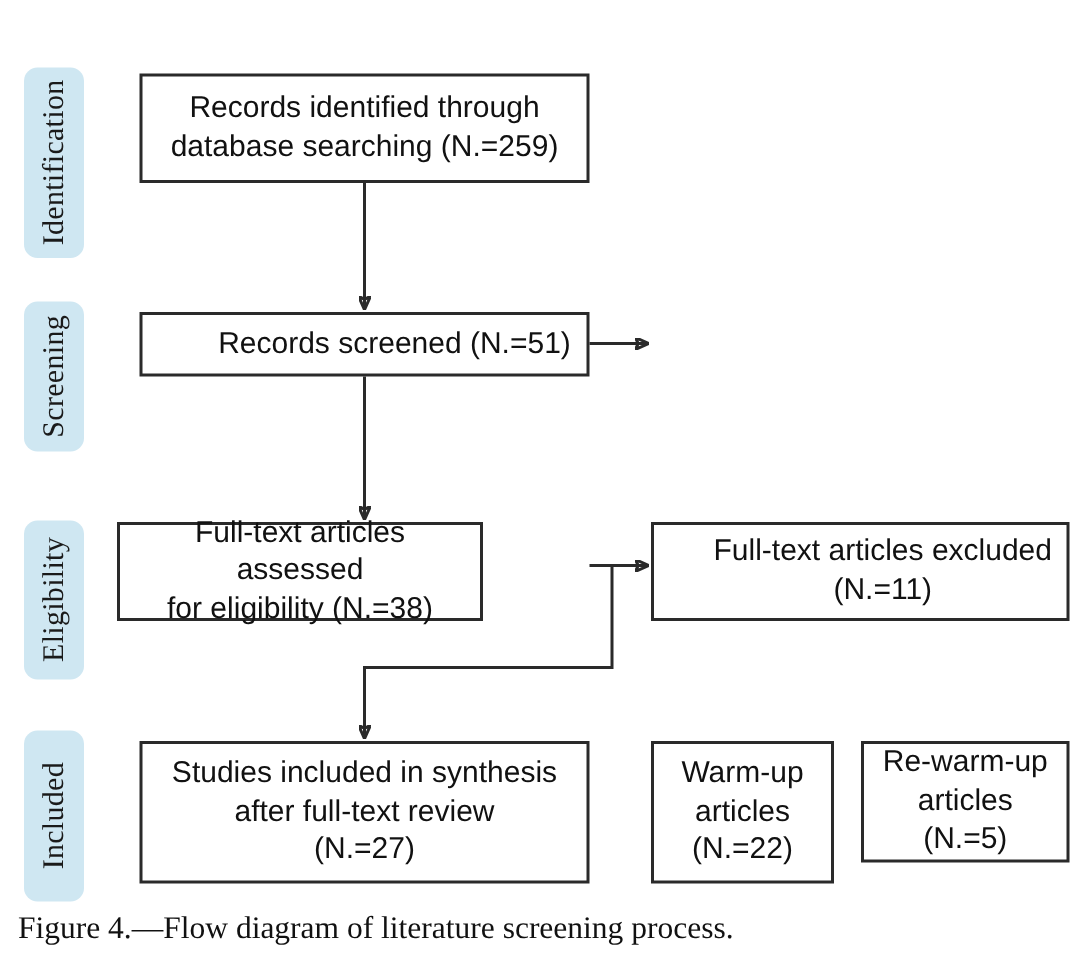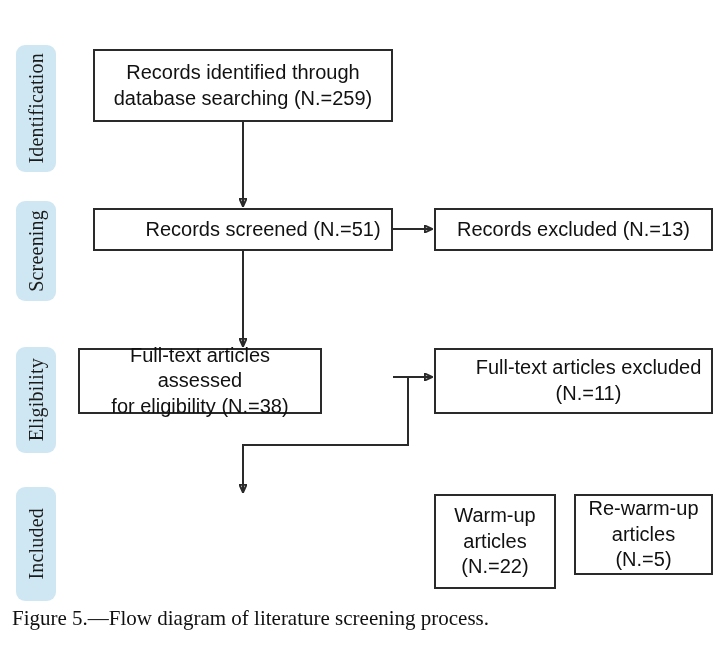--- a/index.html
+++ b/index.html
@@ -131,34 +131,36 @@
 
   <div class="flow-box" id="box-identified">
     <span class="flow-box-text">Records identified through
 database searching (N.=259)</span>
   </div>
 
   <div class="flow-box" id="box-screened">
     <span class="flow-box-text">Records screened (N.=51)</span>
   </div>
 
-  <div class="flow-box" id="box-excluded-screen">
-    <span class="flow-box-text">Records excluded (N.=13)</span>
-  </div>
 
   <div class="flow-box" id="box-fulltext">
     <span class="flow-box-text">Full-text articles assessed
 for eligibility (N.=38)</span>
   </div>
 
   <div class="flow-box" id="box-excluded-full">
     <span class="flow-box-text">Full-text articles excluded
 (N.=11)</span>
   </div>
 
+  <div class="flow-box" id="box-included">
+    <span class="flow-box-text">Studies included in synthesis
+after full-text review
+(N.=27)</span>
+  </div>
 
   <div class="flow-box" id="box-warmup">
     <span class="flow-box-text">Warm-up
 articles
 (N.=22)</span>
   </div>
 
   <div class="flow-box" id="box-rewarmup">
     <span class="flow-box-text">Re-warm-up
 articles
@@ -176,15 +178,15 @@
 
     <line x1="393" y1="229" x2="432" y2="229" marker-end="url(#arrowhead)"></line>
 
     <line x1="243" y1="251" x2="243" y2="346" marker-end="url(#arrowhead)"></line>
 
     <path d="M393,377 L432,377" marker-end="url(#arrowhead)"></path>
 
     <path d="M408,377 L408,445 L243,445 L243,492" marker-end="url(#arrowhead)"></path>
   </svg>
 
-  <div id="caption">Figure 5.—Flow diagram of literature screening process.</div>
+  <div id="caption">Figure 4.—Flow diagram of literature screening process.</div>
 
 </div>
 
 </body></html>

